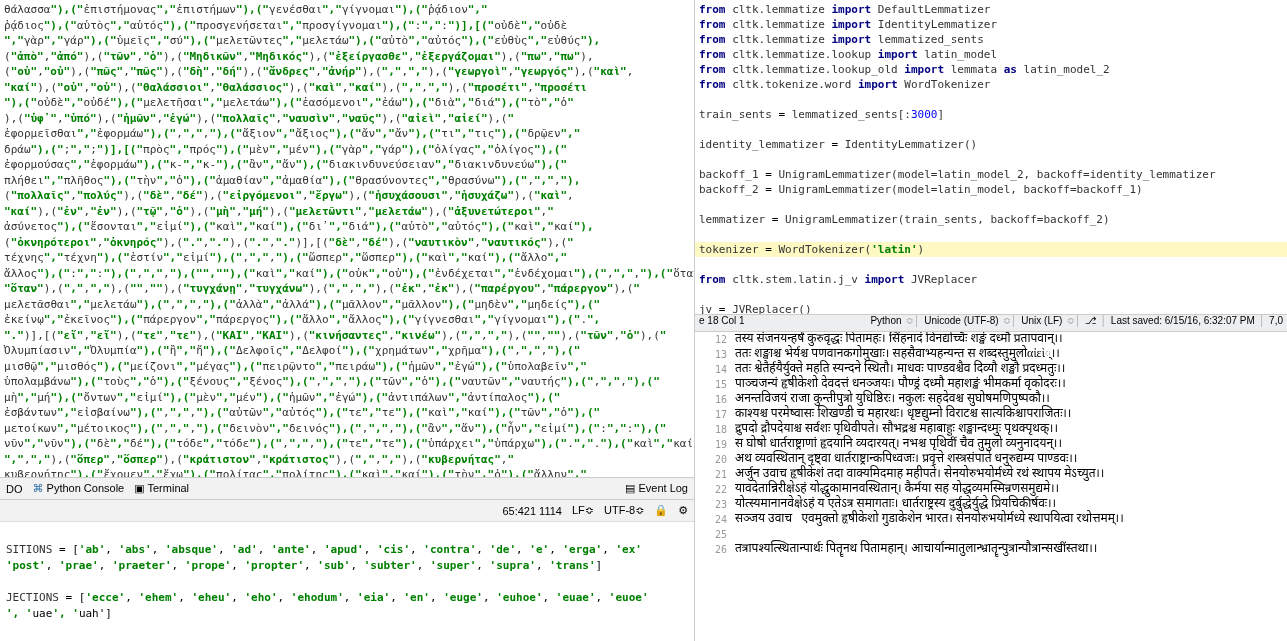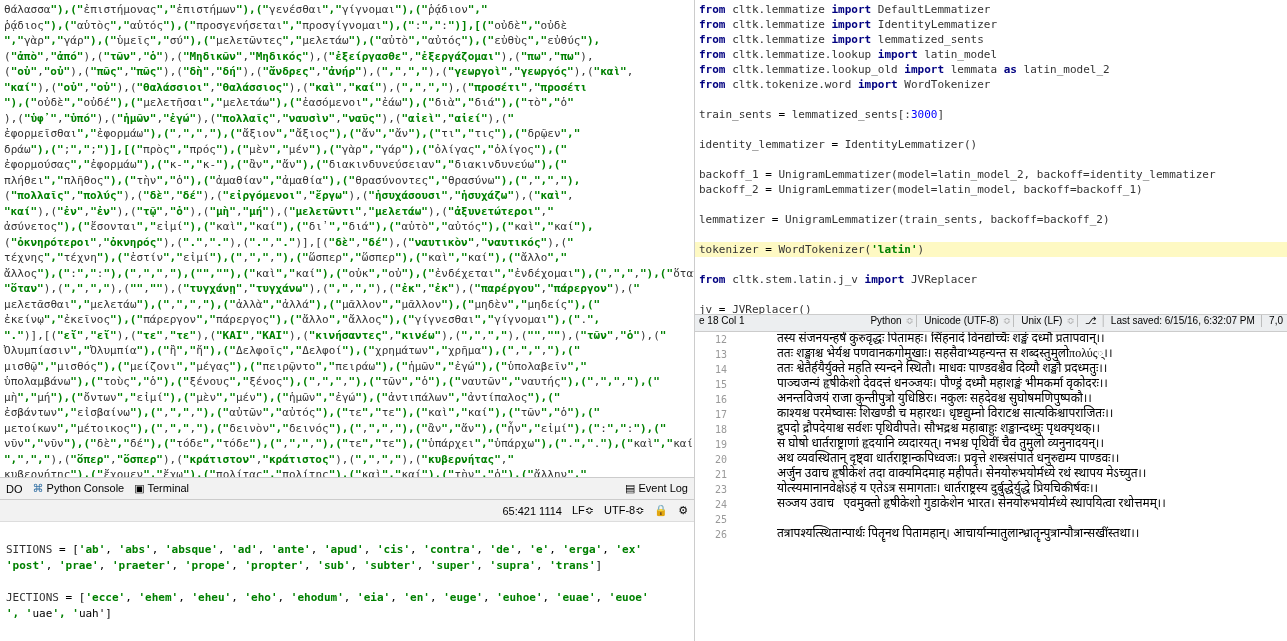--- a/index.html
+++ b/index.html
@@ -14,21 +14,21 @@
 .num { color:#0000ff; }
 .id { color:#333; }
 .status-row { display:flex; align-items:center; height:22px; background:#f2f2f2; border-top:1px solid #ccc; font-size:11px; padding:0 6px; gap:10px; font-family:-apple-system,sans-serif; }
 .status-row .spacer { flex:1; }
 .panel2 { height:120px; background:#fff; padding:4px 6px; border-top:1px solid #ddd; overflow:hidden; line-height:16px; }
 .var { color:#333; }
 .status2 { background:#eceef0; border-top:1px solid #ccc; border-bottom:1px solid #ccc; height:18px; font-size:10px; display:flex; align-items:flex-start; padding:0 4px; gap:4px; font-family:-apple-system,sans-serif; }
 .status2 .sep { color:#aaa; }
 .status2 .spacer { flex:1; }
 .sans-panel { font-family:"Devanagari MT","Noto Sans Devanagari",serif; font-size:12px; line-height:15px; padding:0; overflow:hidden; flex:1; background:#fff; }
-.sans-row { display:flex;gap:42px; }
+.sans-row { display:flex; }
 .ln { width:40px; text-align:right; color:#999; padding-right:8px; font-family:Menlo,monospace; font-size:10px; user-select:none; }
 .sans-txt { white-space:pre; }
 .current-line { background:#fef9c3; display:block; margin:0 -4px; padding:0 4px; }
 </style>
 </head>
 <body>
 
 <div class="left">
   <div class="editor tuples" id="tuples-editor"><div><span class="punc">θ</span><span class="punc">ά</span><span class="punc">λ</span><span class="punc">α</span><span class="punc">σ</span><span class="punc">σ</span><span class="punc">α</span><span class="str">"),("</span><span class="punc">ἐ</span><span class="punc">π</span><span class="punc">ι</span><span class="punc">σ</span><span class="punc">τ</span><span class="punc">ή</span><span class="punc">μ</span><span class="punc">ο</span><span class="punc">ν</span><span class="punc">α</span><span class="punc">ς</span><span class="str">","</span><span class="punc">ἐ</span><span class="punc">π</span><span class="punc">ι</span><span class="punc">σ</span><span class="punc">τ</span><span class="punc">ή</span><span class="punc">μ</span><span class="punc">ω</span><span class="punc">ν</span><span class="str">"),("</span><span class="punc">γ</span><span class="punc">ε</span><span class="punc">ν</span><span class="punc">έ</span><span class="punc">σ</span><span class="punc">θ</span><span class="punc">α</span><span class="punc">ι</span><span class="str">","</span><span class="punc">γ</span><span class="punc">ί</span><span class="punc">γ</span><span class="punc">ν</span><span class="punc">ο</span><span class="punc">μ</span><span class="punc">α</span><span class="punc">ι</span><span class="str">"),("</span><span class="punc">ῥ</span><span class="punc">ᾴ</span><span class="punc">δ</span><span class="punc">ι</span><span class="punc">ο</span><span class="punc">ν</span><span class="str">","</span></div><div><span class="punc">ῥ</span><span class="punc">ᾴ</span><span class="punc">δ</span><span class="punc">ι</span><span class="punc">ο</span><span class="punc">ς</span><span class="str">"),("</span><span class="punc">α</span><span class="punc">ὑ</span><span class="punc">τ</span><span class="punc">ὸ</span><span class="punc">ς</span><span class="str">","</span><span class="punc">α</span><span class="punc">ὑ</span><span class="punc">τ</span><span class="punc">ό</span><span class="punc">ς</span><span class="str">"),("</span><span class="punc">π</span><span class="punc">ρ</span><span class="punc">ο</span><span class="punc">σ</span><span class="punc">γ</span><span class="punc">ε</span><span class="punc">ν</span><span class="punc">ή</span><span class="punc">σ</span><span class="punc">ε</span><span class="punc">τ</span><span class="punc">α</span><span class="punc">ι</span><span class="str">","</span><span class="punc">π</span><span class="punc">ρ</span><span class="punc">ο</span><span class="punc">σ</span><span class="punc">γ</span><span class="punc">ί</span><span class="punc">γ</span><span class="punc">ν</span><span class="punc">ο</span><span class="punc">μ</span><span class="punc">α</span><span class="punc">ι</span><span class="str">"),("</span><span class="punc">:</span><span class="str">","</span><span class="punc">:</span><span class="str">")],[("</span><span class="punc">ο</span><span class="punc">ὐ</span><span class="punc">δ</span><span class="punc">ὲ</span><span class="str">","</span><span class="punc">ο</span><span class="punc">ὐ</span><span class="punc">δ</span><span class="punc">ὲ</span></div><div><span class="str">","</span><span class="punc">γ</span><span class="punc">ὰ</span><span class="punc">ρ</span><span class="str">","</span><span class="punc">γ</span><span class="punc">ά</span><span class="punc">ρ</span><span class="str">"),("</span><span class="punc">ὑ</span><span class="punc">μ</span><span class="punc">ε</span><span class="punc">ῖ</span><span class="punc">ς</span><span class="str">","</span><span class="punc">σ</span><span class="punc">ύ</span><span class="str">"),("</span><span class="punc">μ</span><span class="punc">ε</span><span class="punc">λ</span><span class="punc">ε</span><span class="punc">τ</span><span class="punc">ῶ</span><span class="punc">ν</span><span class="punc">τ</span><span class="punc">ε</span><span class="punc">ς</span><span class="str">","</span><span class="punc">μ</span><span class="punc">ε</span><span class="punc">λ</span><span class="punc">ε</span><span class="punc">τ</span><span class="punc">ά</span><span class="punc">ω</span><span class="str">"),("</span><span class="punc">α</span><span class="punc">ὐ</span><span class="punc">τ</span><span class="punc">ὸ</span><span class="str">","</span><span class="punc">α</span><span class="punc">ὐ</span><span class="punc">τ</span><span class="punc">ό</span><span class="punc">ς</span><span class="str">"),("</span><span class="punc">ε</span><span class="punc">ὐ</span><span class="punc">θ</span><span class="punc">ὺ</span><span class="punc">ς</span><span class="str">","</span><span class="punc">ε</span><span class="punc">ὐ</span><span class="punc">θ</span><span class="punc">ύ</span><span class="punc">ς</span><span class="str">"),</span></div><div><span class="punc">(</span><span class="str">"ἀπὸ"</span><span class="punc">,</span><span class="str">"ἀπό"</span><span class="punc">)</span><span class="punc">,</span><span class="punc">(</span><span class="str">"τῶν"</span><span class="punc">,</span><span class="str">"ὁ"</span><span class="punc">)</span><span class="punc">,</span><span class="punc">(</span><span class="str">"Μηδικῶν"</span><span class="punc">,</span><span class="str">"Μηδικός"</span><span class="punc">)</span><span class="punc">,</span><span class="punc">(</span><span class="str">"ἐξείργασθε"</span><span class="punc">,</span><span class="str">"ἐξεργάζομαι"</span><span class="punc">)</span><span class="punc">,</span><span class="punc">(</span><span class="str">"πω"</span><span class="punc">,</span><span class="str">"πω"</span><span class="punc">)</span><span class="punc">,</span></div><div><span class="punc">(</span><span class="str">"οὐ"</span><span class="punc">,</span><span class="str">"οὐ"</span><span class="punc">)</span><span class="punc">,</span><span class="punc">(</span><span class="str">"πῶς"</span><span class="punc">,</span><span class="str">"πῶς"</span><span class="punc">)</span><span class="punc">,</span><span class="punc">(</span><span class="str">"δὴ"</span><span class="punc">,</span><span class="str">"δή"</span><span class="punc">)</span><span class="punc">,</span><span class="punc">(</span><span class="str">"ἄνδρες"</span><span class="punc">,</span><span class="str">"ἀνήρ"</span><span class="punc">)</span><span class="punc">,</span><span class="punc">(</span><span class="str">","</span><span class="punc">,</span><span class="str">","</span><span class="punc">)</span><span class="punc">,</span><span class="punc">(</span><span class="str">"γεωργοὶ"</span><span class="punc">,</span><span class="str">"γεωργός"</span><span class="punc">)</span><span class="punc">,</span><span class="punc">(</span><span class="str">"καὶ"</span><span class="punc">,</span></div><div><span class="str">"καί"</span><span class="punc">)</span><span class="punc">,</span><span class="punc">(</span><span class="str">"οὐ"</span><span class="punc">,</span><span class="str">"οὐ"</span><span class="punc">)</span><span class="punc">,</span><span class="punc">(</span><span class="str">"θαλάσσιοι"</span><span class="punc">,</span><span class="str">"θαλάσσιος"</span><span class="punc">)</span><span class="punc">,</span><span class="punc">(</span><span class="str">"καὶ"</span><span class="punc">,</span><span class="str">"καί"</span><span class="punc">)</span><span class="punc">,</span><span class="punc">(</span><span class="str">","</span><span class="punc">,</span><span class="str">","</span><span class="punc">)</span><span class="punc">,</span><span class="punc">(</span><span class="str">"προσέτι"</span><span class="punc">,</span><span class="str">"προσέτι</span></div><div><span class="str">"),("</span><span class="punc">ο</span><span class="punc">ὐ</span><span class="punc">δ</span><span class="punc">ὲ</span><span class="str">","</span><span class="punc">ο</span><span class="punc">ὐ</span><span class="punc">δ</span><span class="punc">έ</span><span class="str">"),("</span><span class="punc">μ</span><span class="punc">ε</span><span class="punc">λ</span><span class="punc">ε</span><span class="punc">τ</span><span class="punc">ῆ</span><span class="punc">σ</span><span class="punc">α</span><span class="punc">ι</span><span class="str">","</span><span class="punc">μ</span><span class="punc">ε</span><span class="punc">λ</span><span class="punc">ε</span><span class="punc">τ</span><span class="punc">ά</span><span class="punc">ω</span><span class="str">"),("</span><span class="punc">ἐ</span><span class="punc">α</span><span class="punc">σ</span><span class="punc">ό</span><span class="punc">μ</span><span class="punc">ε</span><span class="punc">ν</span><span class="punc">ο</span><span class="punc">ι</span><span class="str">","</span><span class="punc">ἐ</span><span class="punc">ά</span><span class="punc">ω</span><span class="str">"),("</span><span class="punc">δ</span><span class="punc">ι</span><span class="punc">ὰ</span><span class="str">","</span><span class="punc">δ</span><span class="punc">ι</span><span class="punc">ά</span><span class="str">"),("</span><span class="punc">τ</span><span class="punc">ὸ</span><span class="str">","</span><span class="punc">ὁ</span><span class="str">"</span></div><div><span class="punc">)</span><span class="punc">,</span><span class="punc">(</span><span class="str">"ὑφ᾽"</span><span class="punc">,</span><span class="str">"ὑπό"</span><span class="punc">)</span><span class="punc">,</span><span class="punc">(</span><span class="str">"ἡμῶν"</span><span class="punc">,</span><span class="str">"ἐγώ"</span><span class="punc">)</span><span class="punc">,</span><span class="punc">(</span><span class="str">"πολλαῖς"</span><span class="punc">,</span><span class="str">"ναυσὶν"</span><span class="punc">,</span><span class="str">"ναῦς"</span><span class="punc">)</span><span class="punc">,</span><span class="punc">(</span><span class="str">"αἰεὶ"</span><span class="punc">,</span><span class="str">"αἰεί"</span><span class="punc">)</span><span class="punc">,</span><span class="punc">(</span><span class="str">"</span></div><div><span class="punc">ἐ</span><span class="punc">φ</span><span class="punc">ο</span><span class="punc">ρ</span><span class="punc">μ</span><span class="punc">ε</span><span class="punc">ῖ</span><span class="punc">σ</span><span class="punc">θ</span><span class="punc">α</span><span class="punc">ι</span><span class="str">","</span><span class="punc">ἐ</span><span class="punc">φ</span><span class="punc">ο</span><span class="punc">ρ</span><span class="punc">μ</span><span class="punc">ά</span><span class="punc">ω</span><span class="str">"),("</span><span class="punc">,</span><span class="str">","</span><span class="punc">,</span><span class="str">"),("</span><span class="punc">ἄ</span><span class="punc">ξ</span><span class="punc">ι</span><span class="punc">ο</span><span class="punc">ν</span><span class="str">","</span><span class="punc">ἄ</span><span class="punc">ξ</span><span class="punc">ι</span><span class="punc">ο</span><span class="punc">ς</span><span class="str">"),("</span><span class="punc">ἄ</span><span class="punc">ν</span><span class="str">","</span><span class="punc">ἄ</span><span class="punc">ν</span><span class="str">"),("</span><span class="punc">τ</span><span class="punc">ι</span><span class="str">","</span><span class="punc">τ</span><span class="punc">ι</span><span class="punc">ς</span><span class="str">"),("</span><span class="punc">δ</span><span class="punc">ρ</span><span class="punc">ῷ</span><span class="punc">ε</span><span class="punc">ν</span><span class="str">","</span></div><div><span class="punc">δ</span><span class="punc">ρ</span><span class="punc">ά</span><span class="punc">ω</span><span class="str">"),("</span><span class="punc">;</span><span class="str">","</span><span class="punc">;</span><span class="str">")],[("</span><span class="punc">π</span><span class="punc">ρ</span><span class="punc">ὸ</span><span class="punc">ς</span><span class="str">","</span><span class="punc">π</span><span class="punc">ρ</span><span class="punc">ό</span><span class="punc">ς</span><span class="str">"),("</span><span class="punc">μ</span><span class="punc">ὲ</span><span class="punc">ν</span><span class="str">","</span><span class="punc">μ</span><span class="punc">έ</span><span class="punc">ν</span><span class="str">"),("</span><span class="punc">γ</span><span class="punc">ὰ</span><span class="punc">ρ</span><span class="str">","</span><span class="punc">γ</span><span class="punc">ά</span><span class="punc">ρ</span><span class="str">"),("</span><span class="punc">ὀ</span><span class="punc">λ</span><span class="punc">ί</span><span class="punc">γ</span><span class="punc">α</span><span class="punc">ς</span><span class="str">","</span><span class="punc">ὀ</span><span class="punc">λ</span><span class="punc">ί</span><span class="punc">γ</span><span class="punc">ο</span><span class="punc">ς</span><span class="str">"),("</span></div><div><span class="punc">ἐ</span><span class="punc">φ</span><span class="punc">ο</span><span class="punc">ρ</span><span class="punc">μ</span><span class="punc">ο</span><span class="punc">ύ</span><span class="punc">σ</span><span class="punc">α</span><span class="punc">ς</span><span class="str">","</span><span class="punc">ἐ</span><span class="punc">φ</span><span class="punc">ο</span><span class="punc">ρ</span><span class="punc">μ</span><span class="punc">ά</span><span class="punc">ω</span><span class="str">"),("</span><span class="punc">κ</span><span class="punc">-</span><span class="str">","</span><span class="punc">κ</span><span class="punc">-</span><span class="str">"),("</span><span class="punc">ἂ</span><span class="punc">ν</span><span class="str">","</span><span class="punc">ἄ</span><span class="punc">ν</span><span class="str">"),("</span><span class="punc">δ</span><span class="punc">ι</span><span class="punc">α</span><span class="punc">κ</span><span class="punc">ι</span><span class="punc">ν</span><span class="punc">δ</span><span class="punc">υ</span><span class="punc">ν</span><span class="punc">ε</span><span class="punc">ύ</span><span class="punc">σ</span><span class="punc">ε</span><span class="punc">ι</span><span class="punc">α</span><span class="punc">ν</span><span class="str">","</span><span class="punc">δ</span><span class="punc">ι</span><span class="punc">α</span><span class="punc">κ</span><span class="punc">ι</span><span class="punc">ν</span><span class="punc">δ</span><span class="punc">υ</span><span class="punc">ν</span><span class="punc">ε</span><span class="punc">ύ</span><span class="punc">ω</span><span class="str">"),("</span></div><div><span class="punc">π</span><span class="punc">λ</span><span class="punc">ή</span><span class="punc">θ</span><span class="punc">ε</span><span class="punc">ι</span><span class="str">","</span><span class="punc">π</span><span class="punc">λ</span><span class="punc">ῆ</span><span class="punc">θ</span><span class="punc">ο</span><span class="punc">ς</span><span class="str">"),("</span><span class="punc">τ</span><span class="punc">ὴ</span><span class="punc">ν</span><span class="str">","</span><span class="punc">ὁ</span><span class="str">"),("</span><span class="punc">ἀ</span><span class="punc">μ</span><span class="punc">α</span><span class="punc">θ</span><span class="punc">ί</span><span class="punc">α</span><span class="punc">ν</span><span class="str">","</span><span class="punc">ἀ</span><span class="punc">μ</span><span class="punc">α</span><span class="punc">θ</span><span class="punc">ί</span><span class="punc">α</span><span class="str">"),("</span><span class="punc">θ</span><span class="punc">ρ</span><span class="punc">α</span><span class="punc">σ</span><span class="punc">ύ</span><span class="punc">ν</span><span class="punc">ο</span><span class="punc">ν</span><span class="punc">τ</span><span class="punc">ε</span><span class="punc">ς</span><span class="str">","</span><span class="punc">θ</span><span class="punc">ρ</span><span class="punc">α</span><span class="punc">σ</span><span class="punc">ύ</span><span class="punc">ν</span><span class="punc">ω</span><span class="str">"),("</span><span class="punc">,</span><span class="str">","</span><span class="punc">,</span><span class="str">"),</span></div><div><span class="punc">(</span><span class="str">"πολλαῖς"</span><span class="punc">,</span><span class="str">"πολύς"</span><span class="punc">)</span><span class="punc">,</span><span class="punc">(</span><span class="str">"δὲ"</span><span class="punc">,</span><span class="str">"δέ"</span><span class="punc">)</span><span class="punc">,</span><span class="punc">(</span><span class="str">"εἰργόμενοι"</span><span class="punc">,</span><span class="str">"ἔργω"</span><span class="punc">)</span><span class="punc">,</span><span class="punc">(</span><span class="str">"ἡσυχάσουσι"</span><span class="punc">,</span><span class="str">"ἡσυχάζω"</span><span class="punc">)</span><span class="punc">,</span><span class="punc">(</span><span class="str">"καὶ"</span><span class="punc">,</span></div><div><span class="str">"καί"</span><span class="punc">)</span><span class="punc">,</span><span class="punc">(</span><span class="str">"ἐν"</span><span class="punc">,</span><span class="str">"ἐν"</span><span class="punc">)</span><span class="punc">,</span><span class="punc">(</span><span class="str">"τῷ"</span><span class="punc">,</span><span class="str">"ὁ"</span><span class="punc">)</span><span class="punc">,</span><span class="punc">(</span><span class="str">"μὴ"</span><span class="punc">,</span><span class="str">"μή"</span><span class="punc">)</span><span class="punc">,</span><span class="punc">(</span><span class="str">"μελετῶντι"</span><span class="punc">,</span><span class="str">"μελετάω"</span><span class="punc">)</span><span class="punc">,</span><span class="punc">(</span><span class="str">"ἀξυνετώτεροι"</span><span class="punc">,</span><span class="str">"</span></div><div><span class="punc">ἀ</span><span class="punc">σ</span><span class="punc">ύ</span><span class="punc">ν</span><span class="punc">ε</span><span class="punc">τ</span><span class="punc">ο</span><span class="punc">ς</span><span class="str">"),("</span><span class="punc">ἔ</span><span class="punc">σ</span><span class="punc">ο</span><span class="punc">ν</span><span class="punc">τ</span><span class="punc">α</span><span class="punc">ι</span><span class="str">","</span><span class="punc">ε</span><span class="punc">ἰ</span><span class="punc">μ</span><span class="punc">ί</span><span class="str">"),("</span><span class="punc">κ</span><span class="punc">α</span><span class="punc">ὶ</span><span class="str">","</span><span class="punc">κ</span><span class="punc">α</span><span class="punc">ί</span><span class="str">"),("</span><span class="punc">δ</span><span class="punc">ι</span><span class="punc">᾽</span><span class="str">","</span><span class="punc">δ</span><span class="punc">ι</span><span class="punc">ά</span><span class="str">"),("</span><span class="punc">α</span><span class="punc">ὐ</span><span class="punc">τ</span><span class="punc">ὸ</span><span class="str">","</span><span class="punc">α</span><span class="punc">ὐ</span><span class="punc">τ</span><span class="punc">ό</span><span class="punc">ς</span><span class="str">"),("</span><span class="punc">κ</span><span class="punc">α</span><span class="punc">ὶ</span><span class="str">","</span><span class="punc">κ</span><span class="punc">α</span><span class="punc">ί</span><span class="str">"),</span></div><div><span class="punc">(</span><span class="str">"ὀκνηρότεροι"</span><span class="punc">,</span><span class="str">"ὀκνηρός"</span><span class="punc">)</span><span class="punc">,</span><span class="punc">(</span><span class="str">"."</span><span class="punc">,</span><span class="str">"."</span><span class="punc">)</span><span class="punc">,</span><span class="punc">(</span><span class="str">"."</span><span class="punc">,</span><span class="str">"."</span><span class="punc">)</span><span class="punc">]</span><span class="punc">,</span><span class="punc">[</span><span class="punc">(</span><span class="str">"δὲ"</span><span class="punc">,</span><span class="str">"δέ"</span><span class="punc">)</span><span class="punc">,</span><span class="punc">(</span><span class="str">"ναυτικὸν"</span><span class="punc">,</span><span class="str">"ναυτικός"</span><span class="punc">)</span><span class="punc">,</span><span class="punc">(</span><span class="str">"</span></div><div><span class="punc">τ</span><span class="punc">έ</span><span class="punc">χ</span><span class="punc">ν</span><span class="punc">η</span><span class="punc">ς</span><span class="str">","</span><span class="punc">τ</span><span class="punc">έ</span><span class="punc">χ</span><span class="punc">ν</span><span class="punc">η</span><span class="str">"),("</span><span class="punc">ἐ</span><span class="punc">σ</span><span class="punc">τ</span><span class="punc">ί</span><span class="punc">ν</span><span class="str">","</span><span class="punc">ε</span><span class="punc">ἰ</span><span class="punc">μ</span><span class="punc">ί</span><span class="str">"),("</span><span class="punc">,</span><span class="str">","</span><span class="punc">,</span><span class="str">"),("</span><span class="punc">ὥ</span><span class="punc">σ</span><span class="punc">π</span><span class="punc">ε</span><span class="punc">ρ</span><span class="str">","</span><span class="punc">ὥ</span><span class="punc">σ</span><span class="punc">π</span><span class="punc">ε</span><span class="punc">ρ</span><span class="str">"),("</span><span class="punc">κ</span><span class="punc">α</span><span class="punc">ὶ</span><span class="str">","</span><span class="punc">κ</span><span class="punc">α</span><span class="punc">ί</span><span class="str">"),("</span><span class="punc">ἄ</span><span class="punc">λ</span><span class="punc">λ</span><span class="punc">ο</span><span class="str">","</span></div><div><span class="punc">ἄ</span><span class="punc">λ</span><span class="punc">λ</span><span class="punc">ο</span><span class="punc">ς</span><span class="str">"),("</span><span class="punc">:</span><span class="str">","</span><span class="punc">:</span><span class="str">"),("</span><span class="punc">,</span><span class="str">","</span><span class="punc">,</span><span class="str">"),("</span><span class="str">","</span><span class="str">"),("</span><span class="punc">κ</span><span class="punc">α</span><span class="punc">ὶ</span><span class="str">","</span><span class="punc">κ</span><span class="punc">α</span><span class="punc">ί</span><span class="str">"),("</span><span class="punc">ο</span><span class="punc">ὐ</span><span class="punc">κ</span><span class="str">","</span><span class="punc">ο</span><span class="punc">ὐ</span><span class="str">"),("</span><span class="punc">ἐ</span><span class="punc">ν</span><span class="punc">δ</span><span class="punc">έ</span><span class="punc">χ</span><span class="punc">ε</span><span class="punc">τ</span><span class="punc">α</span><span class="punc">ι</span><span class="str">","</span><span class="punc">ἐ</span><span class="punc">ν</span><span class="punc">δ</span><span class="punc">έ</span><span class="punc">χ</span><span class="punc">ο</span><span class="punc">μ</span><span class="punc">α</span><span class="punc">ι</span><span class="str">"),("</span><span class="punc">,</span><span class="str">","</span><span class="punc">,</span><span class="str">"),("</span><span class="punc">ὅ</span><span class="punc">τ</span><span class="punc">α</span><span class="punc">ν</span></div><div><span class="str">"ὅταν"</span><span class="punc">)</span><span class="punc">,</span><span class="punc">(</span><span class="str">","</span><span class="punc">,</span><span class="str">","</span><span class="punc">)</span><span class="punc">,</span><span class="punc">(</span><span class="str">""</span><span class="punc">,</span><span class="str">""</span><span class="punc">)</span><span class="punc">,</span><span class="punc">(</span><span class="str">"τυγχάνῃ"</span><span class="punc">,</span><span class="str">"τυγχάνω"</span><span class="punc">)</span><span class="punc">,</span><span class="punc">(</span><span class="str">","</span><span class="punc">,</span><span class="str">","</span><span class="punc">)</span><span class="punc">,</span><span class="punc">(</span><span class="str">"ἐκ"</span><span class="punc">,</span><span class="str">"ἐκ"</span><span class="punc">)</span><span class="punc">,</span><span class="punc">(</span><span class="str">"παρέργου"</span><span class="punc">,</span><span class="str">"πάρεργον"</span><span class="punc">)</span><span class="punc">,</span><span class="punc">(</span><span class="str">"</span></div><div><span class="punc">μ</span><span class="punc">ε</span><span class="punc">λ</span><span class="punc">ε</span><span class="punc">τ</span><span class="punc">ᾶ</span><span class="punc">σ</span><span class="punc">θ</span><span class="punc">α</span><span class="punc">ι</span><span class="str">","</span><span class="punc">μ</span><span class="punc">ε</span><span class="punc">λ</span><span class="punc">ε</span><span class="punc">τ</span><span class="punc">ά</span><span class="punc">ω</span><span class="str">"),("</span><span class="punc">,</span><span class="str">","</span><span class="punc">,</span><span class="str">"),("</span><span class="punc">ἀ</span><span class="punc">λ</span><span class="punc">λ</span><span class="punc">ὰ</span><span class="str">","</span><span class="punc">ἀ</span><span class="punc">λ</span><span class="punc">λ</span><span class="punc">ά</span><span class="str">"),("</span><span class="punc">μ</span><span class="punc">ᾶ</span><span class="punc">λ</span><span class="punc">λ</span><span class="punc">ο</span><span class="punc">ν</span><span class="str">","</span><span class="punc">μ</span><span class="punc">ᾶ</span><span class="punc">λ</span><span class="punc">λ</span><span class="punc">ο</span><span class="punc">ν</span><span class="str">"),("</span><span class="punc">μ</span><span class="punc">η</span><span class="punc">δ</span><span class="punc">ὲ</span><span class="punc">ν</span><span class="str">","</span><span class="punc">μ</span><span class="punc">η</span><span class="punc">δ</span><span class="punc">ε</span><span class="punc">ί</span><span class="punc">ς</span><span class="str">"),("</span></div><div><span class="punc">ἐ</span><span class="punc">κ</span><span class="punc">ε</span><span class="punc">ί</span><span class="punc">ν</span><span class="punc">ῳ</span><span class="str">","</span><span class="punc">ἐ</span><span class="punc">κ</span><span class="punc">ε</span><span class="punc">ῖ</span><span class="punc">ν</span><span class="punc">ο</span><span class="punc">ς</span><span class="str">"),("</span><span class="punc">π</span><span class="punc">ά</span><span class="punc">ρ</span><span class="punc">ε</span><span class="punc">ρ</span><span class="punc">γ</span><span class="punc">ο</span><span class="punc">ν</span><span class="str">","</span><span class="punc">π</span><span class="punc">ά</span><span class="punc">ρ</span><span class="punc">ε</span><span class="punc">ρ</span><span class="punc">γ</span><span class="punc">ο</span><span class="punc">ς</span><span class="str">"),("</span><span class="punc">ἄ</span><span class="punc">λ</span><span class="punc">λ</span><span class="punc">ο</span><span class="str">","</span><span class="punc">ἄ</span><span class="punc">λ</span><span class="punc">λ</span><span class="punc">ο</span><span class="punc">ς</span><span class="str">"),("</span><span class="punc">γ</span><span class="punc">ί</span><span class="punc">γ</span><span class="punc">ν</span><span class="punc">ε</span><span class="punc">σ</span><span class="punc">θ</span><span class="punc">α</span><span class="punc">ι</span><span class="str">","</span><span class="punc">γ</span><span class="punc">ί</span><span class="punc">γ</span><span class="punc">ν</span><span class="punc">ο</span><span class="punc">μ</span><span class="punc">α</span><span class="punc">ι</span><span class="str">"),("</span><span class="punc">.</span><span class="str">",</span></div><div><span class="str">"."</span><span class="punc">)</span><span class="punc">]</span><span class="punc">,</span><span class="punc">[</span><span class="punc">(</span><span class="str">"εἴ"</span><span class="punc">,</span><span class="str">"εἴ"</span><span class="punc">)</span><span class="punc">,</span><span class="punc">(</span><span class="str">"τε"</span><span class="punc">,</span><span class="str">"τε"</span><span class="punc">)</span><span class="punc">,</span><span class="punc">(</span><span class="str">"ΚΑΙ"</span><span class="punc">,</span><span class="str">"ΚΑΙ"</span><span class="punc">)</span><span class="punc">,</span><span class="punc">(</span><span class="str">"κινήσαντες"</span><span class="punc">,</span><span class="str">"κινέω"</span><span class="punc">)</span><span class="punc">,</span><span class="punc">(</span><span class="str">","</span><span class="punc">,</span><span class="str">","</span><span class="punc">)</span><span class="punc">,</span><span class="punc">(</span><span class="str">""</span><span class="punc">,</span><span class="str">""</span><span class="punc">)</span><span class="punc">,</span><span class="punc">(</span><span class="str">"τῶν"</span><span class="punc">,</span><span class="str">"ὁ"</span><span class="punc">)</span><span class="punc">,</span><span class="punc">(</span><span class="str">"</span></div><div><span class="punc">Ὀ</span><span class="punc">λ</span><span class="punc">υ</span><span class="punc">μ</span><span class="punc">π</span><span class="punc">ί</span><span class="punc">α</span><span class="punc">σ</span><span class="punc">ι</span><span class="punc">ν</span><span class="str">","</span><span class="punc">Ὀ</span><span class="punc">λ</span><span class="punc">υ</span><span class="punc">μ</span><span class="punc">π</span><span class="punc">ί</span><span class="punc">α</span><span class="str">"),("</span><span class="punc">ἢ</span><span class="str">","</span><span class="punc">ἤ</span><span class="str">"),("</span><span class="punc">Δ</span><span class="punc">ε</span><span class="punc">λ</span><span class="punc">φ</span><span class="punc">ο</span><span class="punc">ῖ</span><span class="punc">ς</span><span class="str">","</span><span class="punc">Δ</span><span class="punc">ε</span><span class="punc">λ</span><span class="punc">φ</span><span class="punc">ο</span><span class="punc">ί</span><span class="str">"),("</span><span class="punc">χ</span><span class="punc">ρ</span><span class="punc">η</span><span class="punc">μ</span><span class="punc">ά</span><span class="punc">τ</span><span class="punc">ω</span><span class="punc">ν</span><span class="str">","</span><span class="punc">χ</span><span class="punc">ρ</span><span class="punc">ῆ</span><span class="punc">μ</span><span class="punc">α</span><span class="str">"),("</span><span class="punc">,</span><span class="str">","</span><span class="punc">,</span><span class="str">"),("</span></div><div><span class="punc">μ</span><span class="punc">ι</span><span class="punc">σ</span><span class="punc">θ</span><span class="punc">ῷ</span><span class="str">","</span><span class="punc">μ</span><span class="punc">ι</span><span class="punc">σ</span><span class="punc">θ</span><span class="punc">ό</span><span class="punc">ς</span><span class="str">"),("</span><span class="punc">μ</span><span class="punc">ε</span><span class="punc">ί</span><span class="punc">ζ</span><span class="punc">ο</span><span class="punc">ν</span><span class="punc">ι</span><span class="str">","</span><span class="punc">μ</span><span class="punc">έ</span><span class="punc">γ</span><span class="punc">α</span><span class="punc">ς</span><span class="str">"),("</span><span class="punc">π</span><span class="punc">ε</span><span class="punc">ι</span><span class="punc">ρ</span><span class="punc">ῷ</span><span class="punc">ν</span><span class="punc">τ</span><span class="punc">ο</span><span class="str">","</span><span class="punc">π</span><span class="punc">ε</span><span class="punc">ι</span><span class="punc">ρ</span><span class="punc">ά</span><span class="punc">ω</span><span class="str">"),("</span><span class="punc">ἡ</span><span class="punc">μ</span><span class="punc">ῶ</span><span class="punc">ν</span><span class="str">","</span><span class="punc">ἐ</span><span class="punc">γ</span><span class="punc">ώ</span><span class="str">"),("</span><span class="punc">ὑ</span><span class="punc">π</span><span class="punc">ο</span><span class="punc">λ</span><span class="punc">α</span><span class="punc">β</span><span class="punc">ε</span><span class="punc">ῖ</span><span class="punc">ν</span><span class="str">","</span></div><div><span class="punc">ὑ</span><span class="punc">π</span><span class="punc">ο</span><span class="punc">λ</span><span class="punc">α</span><span class="punc">μ</span><span class="punc">β</span><span class="punc">ά</span><span class="punc">ν</span><span class="punc">ω</span><span class="str">"),("</span><span class="punc">τ</span><span class="punc">ο</span><span class="punc">ὺ</span><span class="punc">ς</span><span class="str">","</span><span class="punc">ὁ</span><span class="str">"),("</span><span class="punc">ξ</span><span class="punc">έ</span><span class="punc">ν</span><span class="punc">ο</span><span class="punc">υ</span><span class="punc">ς</span><span class="str">","</span><span class="punc">ξ</span><span class="punc">έ</span><span class="punc">ν</span><span class="punc">ο</span><span class="punc">ς</span><span class="str">"),("</span><span class="punc">,</span><span class="str">","</span><span class="punc">,</span><span class="str">"),("</span><span class="punc">τ</span><span class="punc">ῶ</span><span class="punc">ν</span><span class="str">","</span><span class="punc">ὁ</span><span class="str">"),("</span><span class="punc">ν</span><span class="punc">α</span><span class="punc">υ</span><span class="punc">τ</span><span class="punc">ῶ</span><span class="punc">ν</span><span class="str">","</span><span class="punc">ν</span><span class="punc">α</span><span class="punc">υ</span><span class="punc">τ</span><span class="punc">ή</span><span class="punc">ς</span><span class="str">"),("</span><span class="punc">,</span><span class="str">","</span><span class="punc">,</span><span class="str">"),("</span></div><div><span class="punc">μ</span><span class="punc">ὴ</span><span class="str">","</span><span class="punc">μ</span><span class="punc">ή</span><span class="str">"),("</span><span class="punc">ὄ</span><span class="punc">ν</span><span class="punc">τ</span><span class="punc">ω</span><span class="punc">ν</span><span class="str">","</span><span class="punc">ε</span><span class="punc">ἰ</span><span class="punc">μ</span><span class="punc">ί</span><span class="str">"),("</span><span class="punc">μ</span><span class="punc">ὲ</span><span class="punc">ν</span><span class="str">","</span><span class="punc">μ</span><span class="punc">έ</span><span class="punc">ν</span><span class="str">"),("</span><span class="punc">ἡ</span><span class="punc">μ</span><span class="punc">ῶ</span><span class="punc">ν</span><span class="str">","</span><span class="punc">ἐ</span><span class="punc">γ</span><span class="punc">ώ</span><span class="str">"),("</span><span class="punc">ἀ</span><span class="punc">ν</span><span class="punc">τ</span><span class="punc">ι</span><span class="punc">π</span><span class="punc">ά</span><span class="punc">λ</span><span class="punc">ω</span><span class="punc">ν</span><span class="str">","</span><span class="punc">ἀ</span><span class="punc">ν</span><span class="punc">τ</span><span class="punc">ί</span><span class="punc">π</span><span class="punc">α</span><span class="punc">λ</span><span class="punc">ο</span><span class="punc">ς</span><span class="str">"),("</span></div><div><span class="punc">ἐ</span><span class="punc">σ</span><span class="punc">β</span><span class="punc">ά</span><span class="punc">ν</span><span class="punc">τ</span><span class="punc">ω</span><span class="punc">ν</span><span class="str">","</span><span class="punc">ε</span><span class="punc">ἰ</span><span class="punc">σ</span><span class="punc">β</span><span class="punc">α</span><span class="punc">ί</span><span class="punc">ν</span><span class="punc">ω</span><span class="str">"),("</span><span class="punc">,</span><span class="str">","</span><span class="punc">,</span><span class="str">"),("</span><span class="punc">α</span><span class="punc">ὐ</span><span class="punc">τ</span><span class="punc">ῶ</span><span class="punc">ν</span><span class="str">","</span><span class="punc">α</span><span class="punc">ὐ</span><span class="punc">τ</span><span class="punc">ό</span><span class="punc">ς</span><span class="str">"),("</span><span class="punc">τ</span><span class="punc">ε</span><span class="str">","</span><span class="punc">τ</span><span class="punc">ε</span><span class="str">"),("</span><span class="punc">κ</span><span class="punc">α</span><span class="punc">ὶ</span><span class="str">","</span><span class="punc">κ</span><span class="punc">α</span><span class="punc">ί</span><span class="str">"),("</span><span class="punc">τ</span><span class="punc">ῶ</span><span class="punc">ν</span><span class="str">","</span><span class="punc">ὁ</span><span class="str">"),("</span></div><div><span class="punc">μ</span><span class="punc">ε</span><span class="punc">τ</span><span class="punc">ο</span><span class="punc">ί</span><span class="punc">κ</span><span class="punc">ω</span><span class="punc">ν</span><span class="str">","</span><span class="punc">μ</span><span class="punc">έ</span><span class="punc">τ</span><span class="punc">ο</span><span class="punc">ι</span><span class="punc">κ</span><span class="punc">ο</span><span class="punc">ς</span><span class="str">"),("</span><span class="punc">,</span><span class="str">","</span><span class="punc">,</span><span class="str">"),("</span><span class="punc">δ</span><span class="punc">ε</span><span class="punc">ι</span><span class="punc">ν</span><span class="punc">ὸ</span><span class="punc">ν</span><span class="str">","</span><span class="punc">δ</span><span class="punc">ε</span><span class="punc">ι</span><span class="punc">ν</span><span class="punc">ό</span><span class="punc">ς</span><span class="str">"),("</span><span class="punc">,</span><span class="str">","</span><span class="punc">,</span><span class="str">"),("</span><span class="punc">ἂ</span><span class="punc">ν</span><span class="str">","</span><span class="punc">ἄ</span><span class="punc">ν</span><span class="str">"),("</span><span class="punc">ἦ</span><span class="punc">ν</span><span class="str">","</span><span class="punc">ε</span><span class="punc">ἰ</span><span class="punc">μ</span><span class="punc">ί</span><span class="str">"),("</span><span class="punc">:</span><span class="str">","</span><span class="punc">:</span><span class="str">"),("</span></div><div><span class="punc">ν</span><span class="punc">ῦ</span><span class="punc">ν</span><span class="str">","</span><span class="punc">ν</span><span class="punc">ῦ</span><span class="punc">ν</span><span class="str">"),("</span><span class="punc">δ</span><span class="punc">ὲ</span><span class="str">","</span><span class="punc">δ</span><span class="punc">έ</span><span class="str">"),("</span><span class="punc">τ</span><span class="punc">ό</span><span class="punc">δ</span><span class="punc">ε</span><span class="str">","</span><span class="punc">τ</span><span class="punc">ό</span><span class="punc">δ</span><span class="punc">ε</span><span class="str">"),("</span><span class="punc">,</span><span class="str">","</span><span class="punc">,</span><span class="str">"),("</span><span class="punc">τ</span><span class="punc">ε</span><span class="str">","</span><span class="punc">τ</span><span class="punc">ε</span><span class="str">"),("</span><span class="punc">ὑ</span><span class="punc">π</span><span class="punc">ά</span><span class="punc">ρ</span><span class="punc">χ</span><span class="punc">ε</span><span class="punc">ι</span><span class="str">","</span><span class="punc">ὑ</span><span class="punc">π</span><span class="punc">ά</span><span class="punc">ρ</span><span class="punc">χ</span><span class="punc">ω</span><span class="str">"),("</span><span class="punc">.</span><span class="str">","</span><span class="punc">.</span><span class="str">"),("</span><span class="punc">κ</span><span class="punc">α</span><span class="punc">ὶ</span><span class="str">","</span><span class="punc">κ</span><span class="punc">α</span><span class="punc">ί</span><span class="str">"),(</span></div><div><span class="str">","</span><span class="punc">,</span><span class="str">","</span><span class="punc">)</span><span class="punc">,</span><span class="punc">(</span><span class="str">"ὅπερ"</span><span class="punc">,</span><span class="str">"ὅσπερ"</span><span class="punc">)</span><span class="punc">,</span><span class="punc">(</span><span class="str">"κράτιστον"</span><span class="punc">,</span><span class="str">"κράτιστος"</span><span class="punc">)</span><span class="punc">,</span><span class="punc">(</span><span class="str">","</span><span class="punc">,</span><span class="str">","</span><span class="punc">)</span><span class="punc">,</span><span class="punc">(</span><span class="str">"κυβερνήτας"</span><span class="punc">,</span><span class="str">"</span></div><div><span class="punc">κ</span><span class="punc">υ</span><span class="punc">β</span><span class="punc">ε</span><span class="punc">ρ</span><span class="punc">ν</span><span class="punc">ή</span><span class="punc">τ</span><span class="punc">η</span><span class="punc">ς</span><span class="str">"),("</span><span class="punc">ἔ</span><span class="punc">χ</span><span class="punc">ο</span><span class="punc">μ</span><span class="punc">ε</span><span class="punc">ν</span><span class="str">","</span><span class="punc">ἔ</span><span class="punc">χ</span><span class="punc">ω</span><span class="str">"),("</span><span class="punc">π</span><span class="punc">ο</span><span class="punc">λ</span><span class="punc">ί</span><span class="punc">τ</span><span class="punc">α</span><span class="punc">ς</span><span class="str">","</span><span class="punc">π</span><span class="punc">ο</span><span class="punc">λ</span><span class="punc">ί</span><span class="punc">τ</span><span class="punc">η</span><span class="punc">ς</span><span class="str">"),("</span><span class="punc">κ</span><span class="punc">α</span><span class="punc">ὶ</span><span class="str">","</span><span class="punc">κ</span><span class="punc">α</span><span class="punc">ί</span><span class="str">"),("</span><span class="punc">τ</span><span class="punc">ὴ</span><span class="punc">ν</span><span class="str">","</span><span class="punc">ὁ</span><span class="str">"),("</span><span class="punc">ἄ</span><span class="punc">λ</span><span class="punc">λ</span><span class="punc">η</span><span class="punc">ν</span><span class="str">","</span></div><div><span class="punc">ἄ</span><span class="punc">λ</span><span class="punc">λ</span><span class="punc">ο</span><span class="punc">ς</span><span class="str">"),("</span><span class="punc">ὑ</span><span class="punc">π</span><span class="punc">η</span><span class="punc">ρ</span><span class="punc">ε</span><span class="punc">σ</span><span class="punc">ί</span><span class="punc">α</span><span class="punc">ν</span><span class="str">","</span><span class="punc">ὑ</span><span class="punc">π</span><span class="punc">η</span><span class="punc">ρ</span><span class="punc">ε</span><span class="punc">σ</span><span class="punc">ί</span><span class="punc">α</span><span class="str">"),("</span><span class="punc">π</span><span class="punc">λ</span><span class="punc">ε</span><span class="punc">ί</span><span class="punc">ο</span><span class="punc">υ</span><span class="punc">ς</span><span class="str">","</span><span class="punc">π</span><span class="punc">λ</span><span class="punc">ε</span><span class="punc">ί</span><span class="punc">ω</span><span class="punc">ν</span><span class="str">"),("</span><span class="punc">κ</span><span class="punc">α</span><span class="punc">ὶ</span><span class="str">","</span><span class="punc">κ</span><span class="punc">α</span><span class="punc">ί</span><span class="str">"),("</span><span class="punc">ἀ</span><span class="punc">μ</span><span class="punc">ε</span><span class="punc">ί</span><span class="punc">ν</span><span class="punc">ο</span><span class="punc">υ</span><span class="punc">ς</span><span class="str">","</span></div></div>
 
@@ -86,21 +86,21 @@
     <span>7,0</span>
   </div>
 
   <div class="sans-panel" id="sans-panel">
       <div class="sans-row">
         <span class="ln">12</span>
         <span class="sans-txt">तस्य संजनयन्हर्षं कुरुवृद्धः पितामहः। सिंहनादं विनद्योच्चैः शङ्खं दध्मौ प्रतापवान्।।</span>
       </div>
       <div class="sans-row">
         <span class="ln">13</span>
-        <span class="sans-txt">ततः शङ्खाश्च भेर्यश्च पणवानकगोमुखाः। सहसैवाभ्यहन्यन्त स शब्दस्तुमुलोπολύς्।।</span>
+        <span class="sans-txt">ततः शङ्खाश्च भेर्यश्च पणवानकगोमुखाः। सहसैवाभ्यहन्यन्त स शब्दस्तुमुलोαἰεὶ्।।</span>
       </div>
       <div class="sans-row">
         <span class="ln">14</span>
         <span class="sans-txt">ततः श्वेतैर्हयैर्युक्ते महति स्यन्दने स्थितौ। माधवः पाण्डवश्चैव दिव्यौ शङ्खौ प्रदध्मतुः।।</span>
       </div>
       <div class="sans-row">
         <span class="ln">15</span>
         <span class="sans-txt">पाञ्चजन्यं हृषीकेशो देवदत्तं धनञ्जयः। पौण्ड्रं दध्मौ महाशङ्खं भीमकर्मा वृकोदरः।।</span>
       </div>
       <div class="sans-row">
@@ -121,20 +121,24 @@
       </div>
       <div class="sans-row">
         <span class="ln">20</span>
         <span class="sans-txt">अथ व्यवस्थितान् दृष्ट्वा धार्तराष्ट्रान्कपिध्वजः। प्रवृत्ते शस्त्रसंपाते धनुरुद्यम्य पाण्डवः।।</span>
       </div>
       <div class="sans-row">
         <span class="ln">21</span>
         <span class="sans-txt">अर्जुन उवाच हृषीकेशं तदा वाक्यमिदमाह महीपते। सेनयोरुभयोर्मध्ये रथं स्थापय मेऽच्युत।।</span>
       </div>
       <div class="sans-row">
+        <span class="ln">22</span>
+        <span class="sans-txt">यावदेतान्निरीक्षेऽहं योद्धुकामानवस्थितान्। कैर्मया सह योद्धव्यमस्मिन्रणसमुद्यमे।।</span>
+      </div>
+      <div class="sans-row">
         <span class="ln">23</span>
         <span class="sans-txt">योत्स्यमानानवेक्षेऽहं य एतेऽत्र समागताः। धार्तराष्ट्रस्य दुर्बुद्धेर्युद्धे प्रियचिकीर्षवः।।</span>
       </div>
       <div class="sans-row">
         <span class="ln">24</span>
         <span class="sans-txt">सञ्जय उवाच   एवमुक्तो हृषीकेशो गुडाकेशेन भारत। सेनयोरुभयोर्मध्ये स्थापयित्वा रथोत्तमम्।।</span>
       </div>
       <div class="sans-row">
         <span class="ln">25</span>
       </div>

